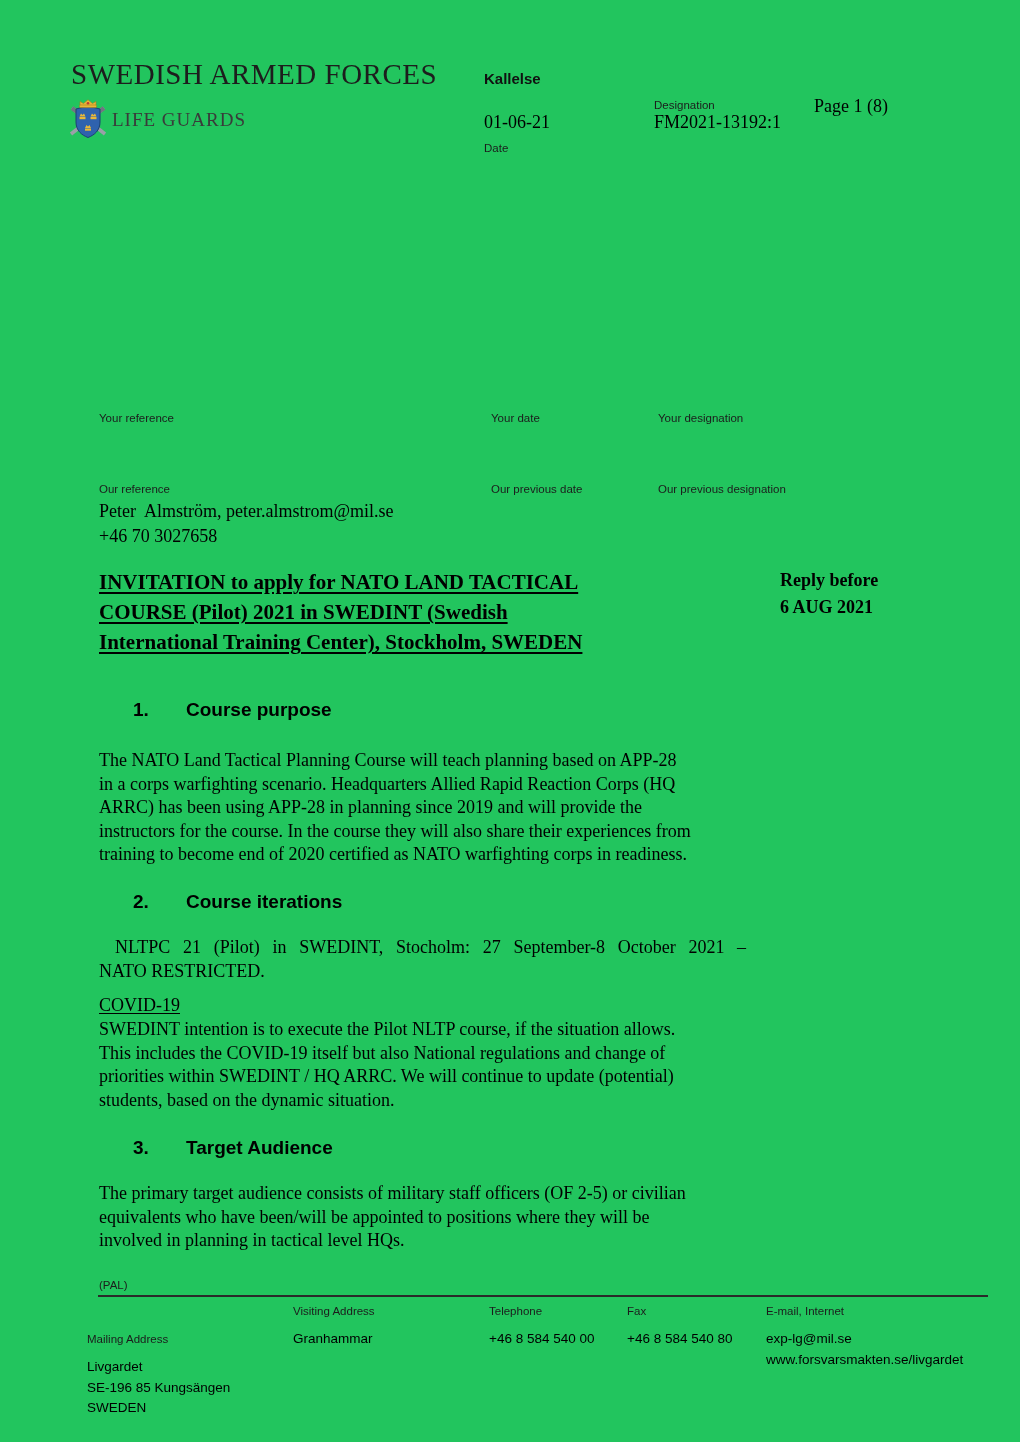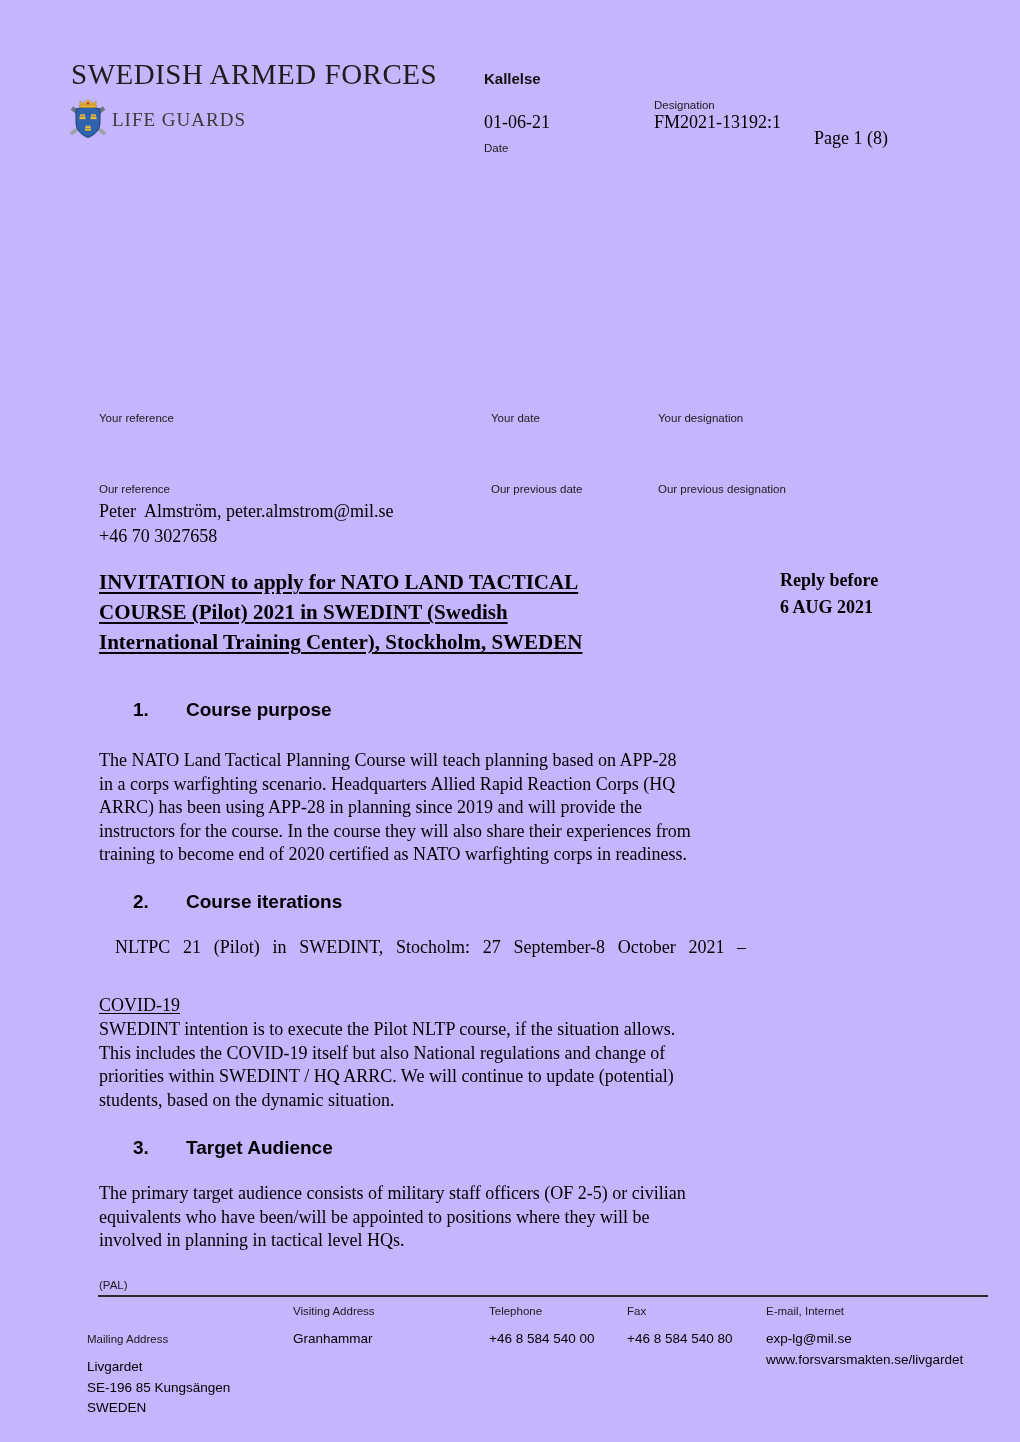--- a/index.html
+++ b/index.html
@@ -1,39 +1,39 @@
 <!DOCTYPE html>
 <html><head>
 <meta charset="utf-8">
 <style>
   html,body { margin:0; padding:0; background:#888; }
   .page {
     position:relative;
     width:1020px; height:1442px;
-    background:#c4b5fd;
+    background:#22c55e;
     margin:0 auto;
     overflow:hidden;
     color:#000;
   }
   .serif { font-family:"Liberation Serif","DejaVu Serif",serif; }
   .sans  { font-family:"Liberation Sans","DejaVu Sans",sans-serif; }
   .abs   { position:absolute; }
   .pre   { white-space:pre-wrap; }
 
   
   .org-name   { left:71px; top:58px; font-size:29px; letter-spacing:0.5px; color:#1d1d1d; }
   .crest      { left:66px; top:99px; }
   .unit-name  { left:112px; top:109px; font-size:19px; letter-spacing:1px; color:#3a3a3a; }
   .doc-type   { left:484px; top:70px; font-size:15px; font-weight:bold; color:#111; }
   .lbl        { font-size:11.5px; color:#1c1c1c; }
   .date-lbl   { left:484px; top:99px;margin-top:43px; }
   .date-val   { left:484px; top:112px; font-size:18px; }
   .desig-lbl  { left:654px; top:99px; }
   .desig-val  { left:654px; top:112px; font-size:18px; }
-  .page-info  { left:814px; top:128px; font-size:18px; }
+  .page-info  { left:814px; top:96px; font-size:18px; }
 
   
   .your-ref-lbl    { left:99px;  top:412px; }
   .your-date-lbl   { left:491px; top:412px; }
   .your-desig-lbl  { left:658px; top:412px; }
   .our-ref-lbl     { left:99px;  top:483px; }
   .our-pdate-lbl   { left:491px; top:483px; }
   .our-pdesig-lbl  { left:658px; top:483px; }
   .our-ref-val     { left:99px;  top:499px; font-size:18px; line-height:24.5px; }
 
@@ -126,20 +126,21 @@
   <div class="abs sans sec-head s1-head">Course purpose</div>
   <div class="abs serif pre body-text s1-body">The NATO Land Tactical Planning Course will teach planning based on APP-28
 in a corps warfighting scenario. Headquarters Allied Rapid Reaction Corps (HQ
 ARRC) has been using APP-28 in planning since 2019 and will provide the
 instructors for the course. In the course they will also share their experiences from
 training to become end of 2020 certified as NATO warfighting corps in readiness.</div>
 
   <div class="abs sans sec-num s2-num">2.</div>
   <div class="abs sans sec-head s2-head">Course iterations</div>
   <div class="abs serif body-text s2-iter1">NLTPC 21 (Pilot) in SWEDINT, Stocholm: 27 September-8 October 2021 –</div>
+  <div class="abs serif body-text s2-iter2">NATO RESTRICTED.</div>
   <div class="abs serif covid-head">COVID-19</div>
   <div class="abs serif pre body-text covid-body">SWEDINT intention is to execute the Pilot NLTP course, if the situation allows.
 This includes the COVID-19 itself but also National regulations and change of
 priorities within SWEDINT / HQ ARRC. We will continue to update (potential)
 students, based on the dynamic situation.</div>
 
   <div class="abs sans sec-num s3-num">3.</div>
   <div class="abs sans sec-head s3-head">Target Audience</div>
   <div class="abs serif pre body-text s3-body">The primary target audience consists of military staff officers (OF 2-5) or civilian
 equivalents who have been/will be appointed to positions where they will be

